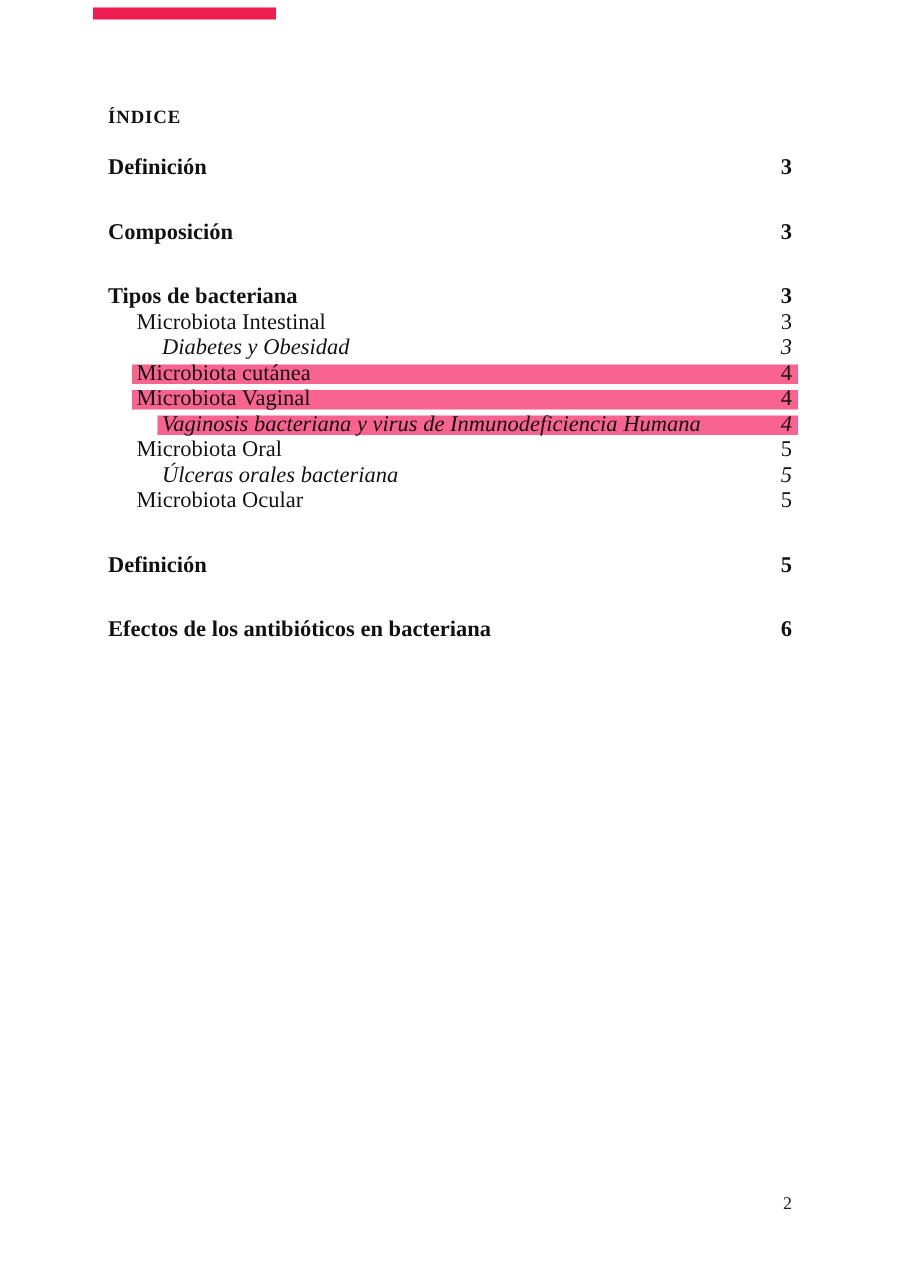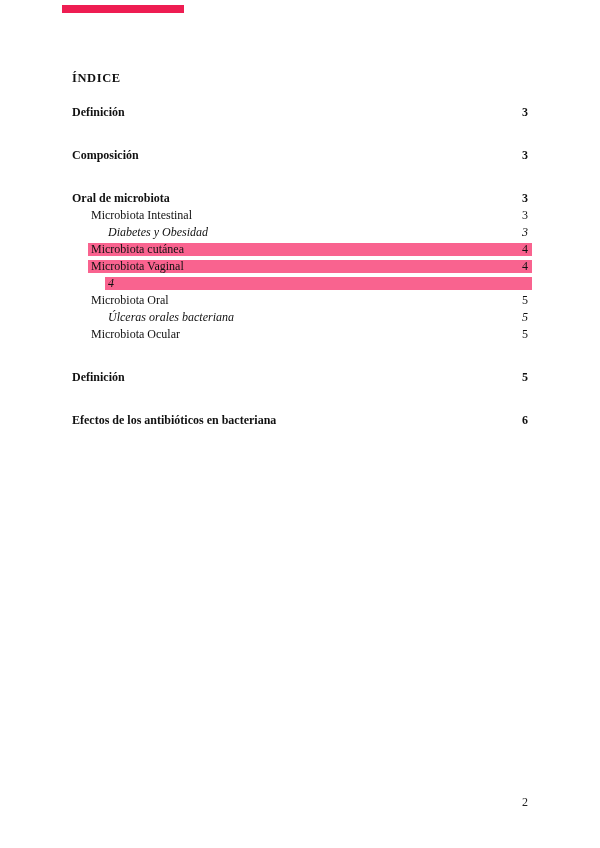--- a/index.html
+++ b/index.html
@@ -34,21 +34,21 @@
     line-height: 16px;
   }
   #toc-list {
     position: absolute;
     left: 72px;
     right: 72px;
     top: 104px;
   }
   .toc-row {
     display: flex;
-    font-size: 12px;
+    font-size: 15px;
   }
   .toc-row.bold { font-weight: bold; }
   .toc-row.bold:not(:first-child) { margin-top: 26px; }
   .toc-row.lvl1 { padding-left: 19px; }
   .toc-row.lvl2 { padding-left: 36px; font-style: italic; }
   .row-inner {
     flex: 1;
     display: flex;
     justify-content: space-between;
     align-items: center;
@@ -89,21 +89,21 @@
         </div>
       </div>
       <div class="toc-row lvl0 bold">
         <div class="row-inner">
           <span class="entry-label">Composición</span>
           <span class="entry-page">3</span>
         </div>
       </div>
       <div class="toc-row lvl0 bold">
         <div class="row-inner">
-          <span class="entry-label">Oral de microbiota</span>
+          <span class="entry-label">Tipos de bacteriana</span>
           <span class="entry-page">3</span>
         </div>
       </div>
       <div class="toc-row lvl1">
         <div class="row-inner">
           <span class="entry-label">Microbiota Intestinal</span>
           <span class="entry-page">3</span>
         </div>
       </div>
       <div class="toc-row lvl2">
@@ -119,20 +119,21 @@
         </div>
       </div>
       <div class="toc-row lvl1 hl">
         <div class="row-inner">
           <span class="entry-label">Microbiota Vaginal</span>
           <span class="entry-page">4</span>
         </div>
       </div>
       <div class="toc-row lvl2 hl">
         <div class="row-inner">
+          <span class="entry-label">Vaginosis bacteriana y virus de Inmunodeficiencia Humana</span>
           <span class="entry-page">4</span>
         </div>
       </div>
       <div class="toc-row lvl1">
         <div class="row-inner">
           <span class="entry-label">Microbiota Oral</span>
           <span class="entry-page">5</span>
         </div>
       </div>
       <div class="toc-row lvl2">

